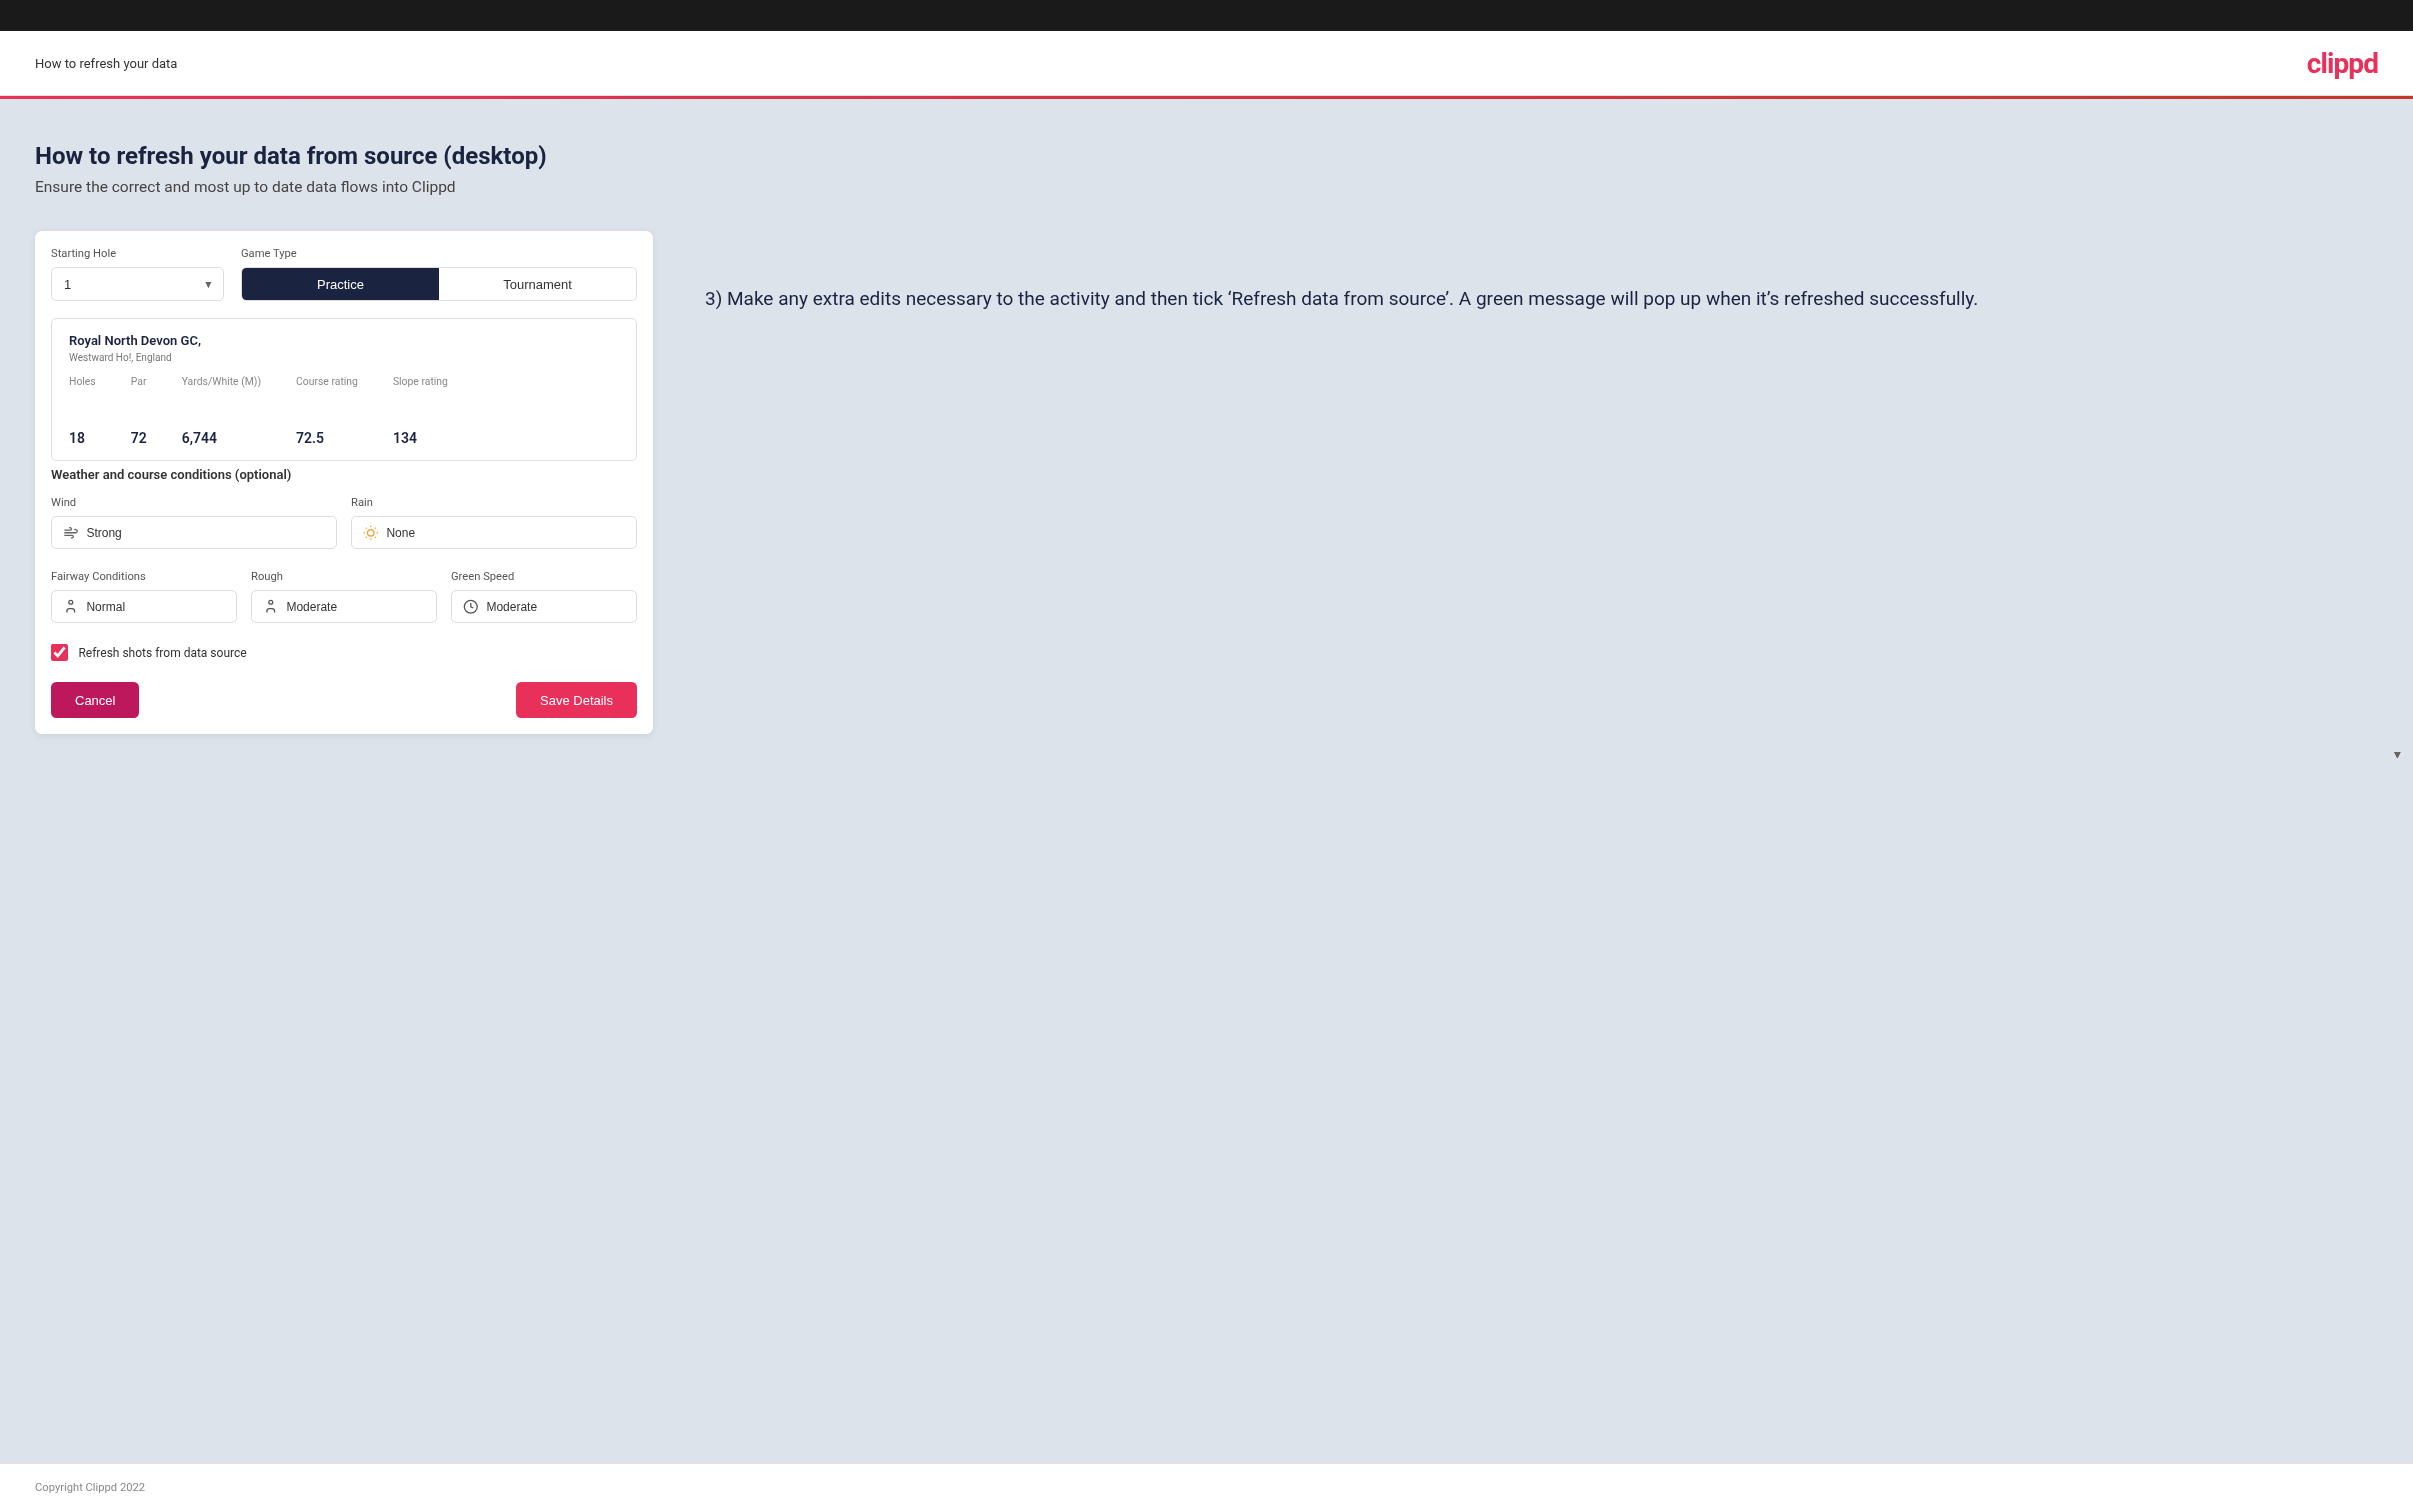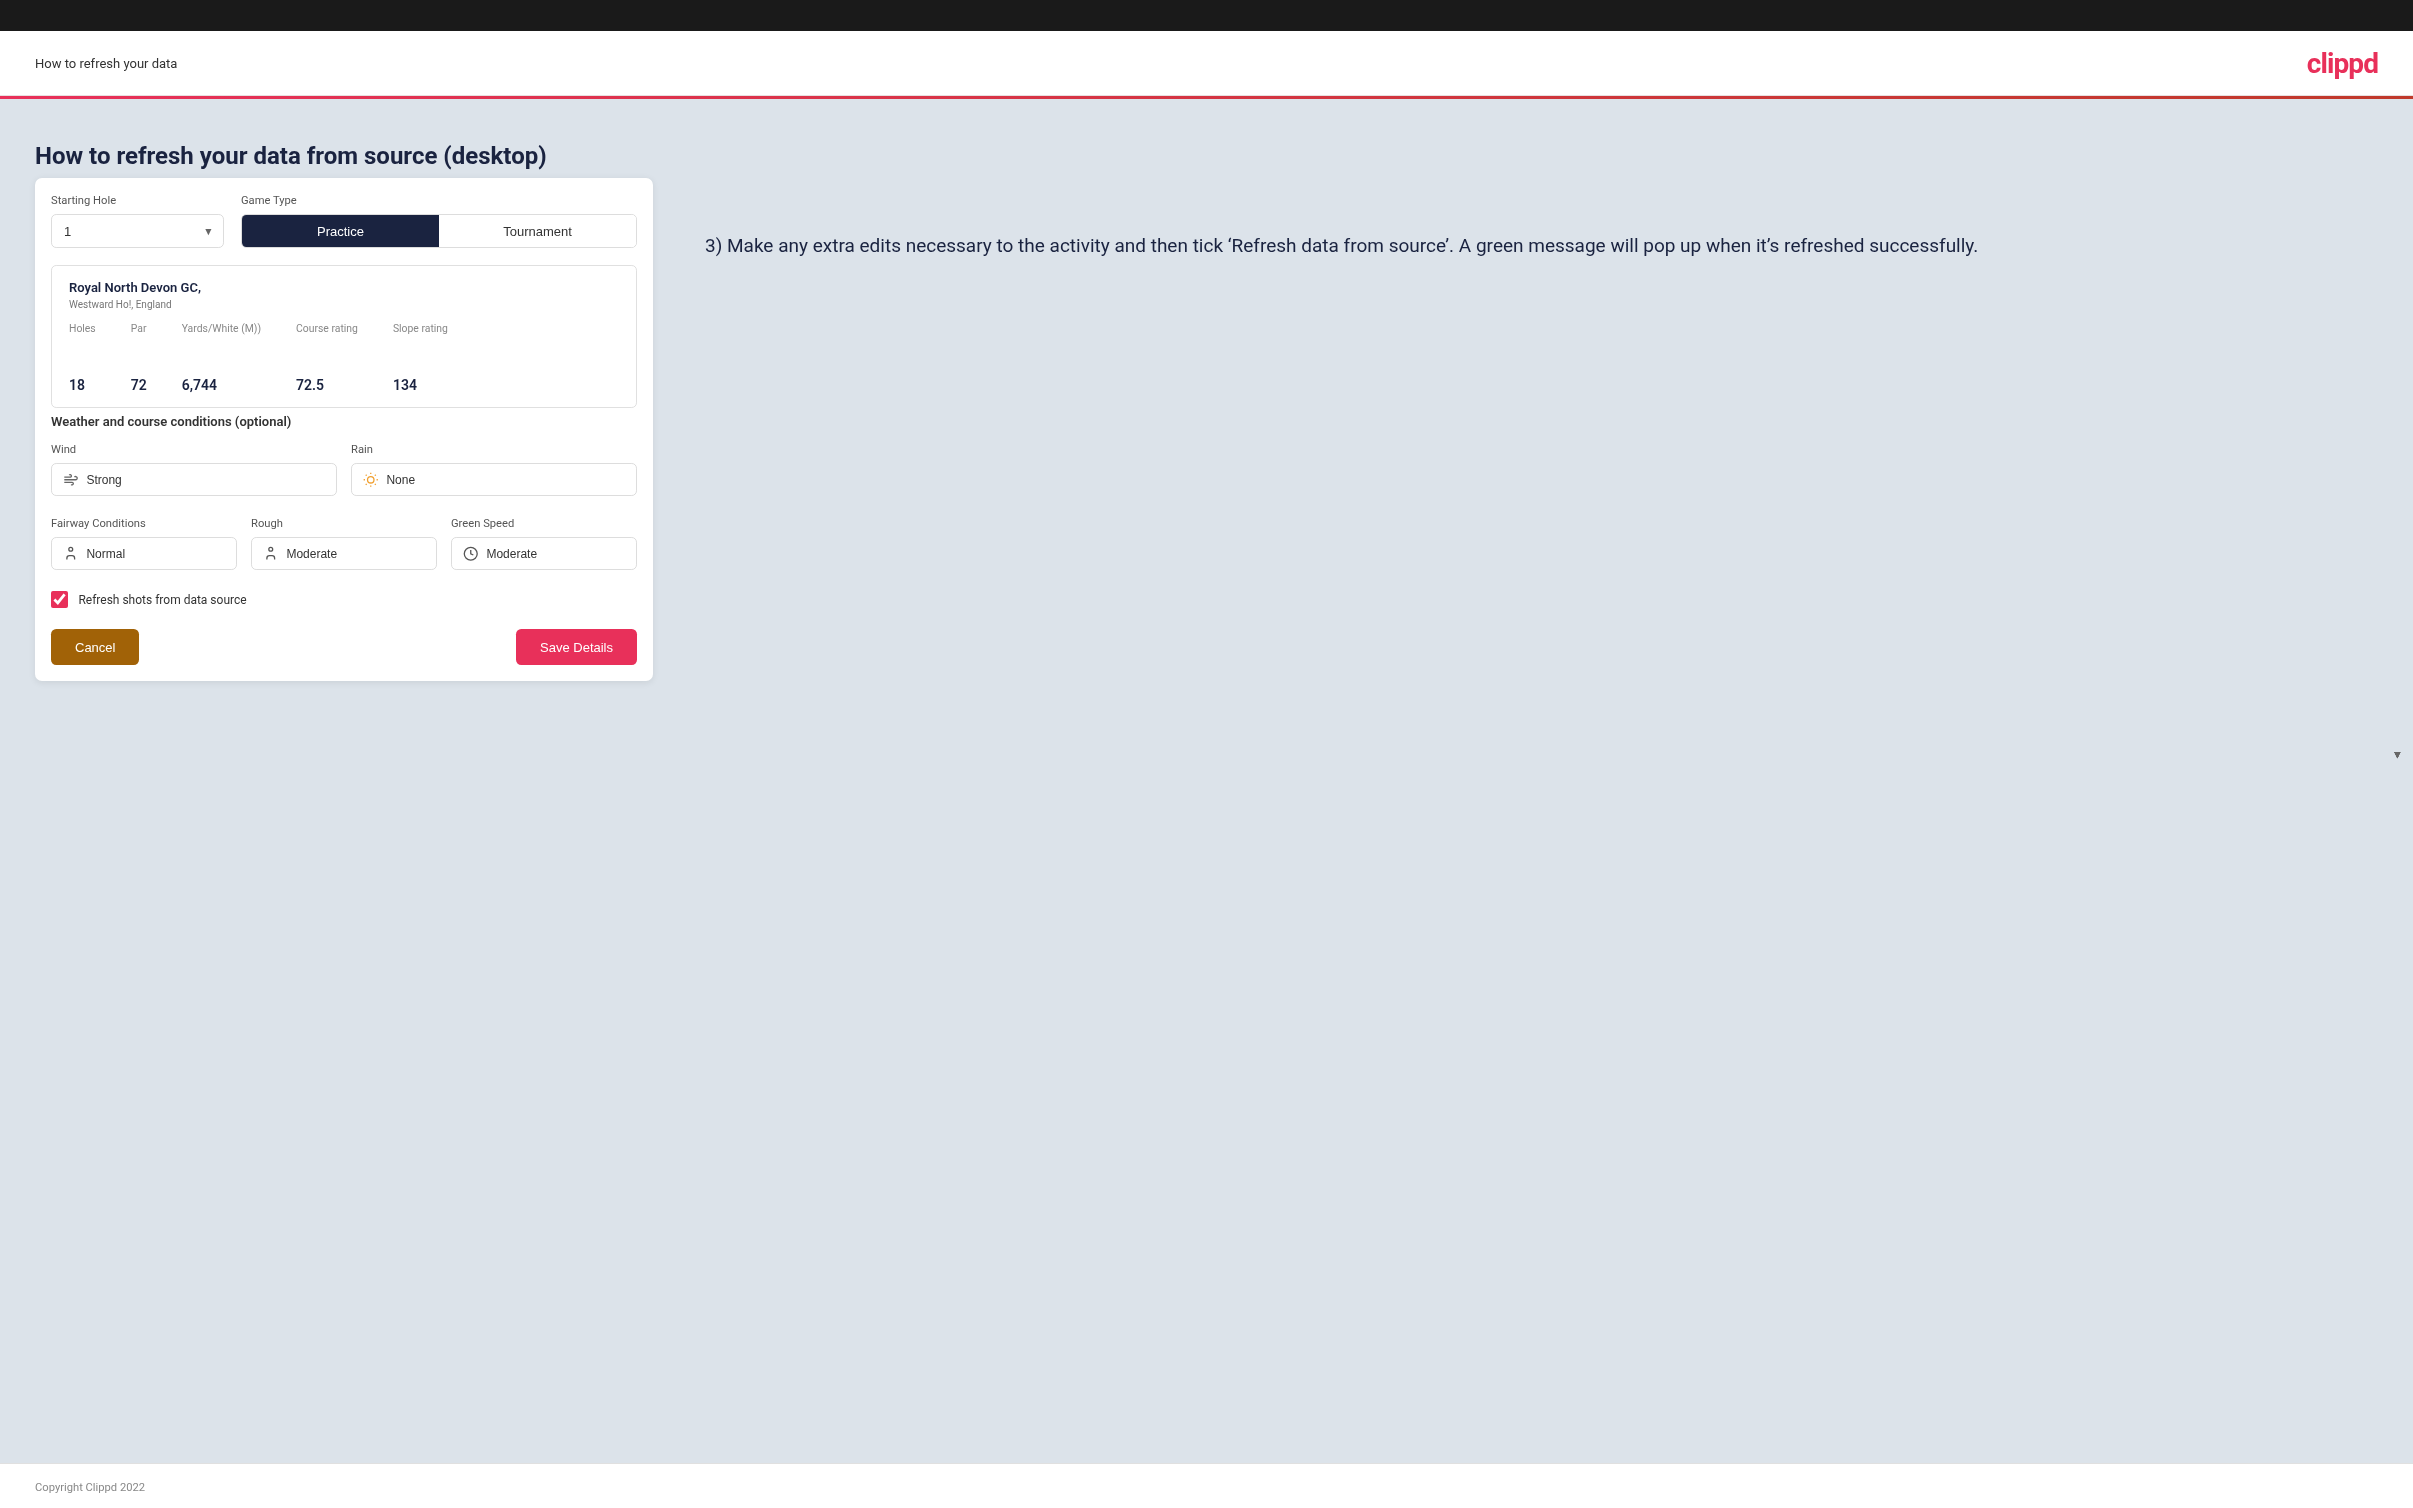--- a/index.html
+++ b/index.html
@@ -259,21 +259,21 @@
       color: #333;
     }
 
     .form-actions {
       display: flex;
       justify-content: space-between;
       align-items: center;
     }
 
     .btn-cancel {
-      background: #a16207;
+      background: #be185d;
       color: #fff;
       border: none;
       padding: 10.4px 24px;
       border-radius: 5.2px;
       font-size: 13px;
       font-weight: 500;
       cursor: pointer;
     }
 
     .btn-save {
@@ -345,20 +345,21 @@
 <div class="header-wrapper">
   <div class="header">
     <span class="header-title">How to refresh your data</span>
     <span class="logo">clippd</span>
   </div>
   <div class="divider-red"></div>
 </div>
 
 <div class="main-content">
   <h1 class="page-heading">How to refresh your data from source (desktop)</h1>
+  <p class="page-subheading">Ensure the correct and most up to date data flows into Clippd</p>
 
   <div class="content-area">
 
     <div class="form-panel">
 
       <div class="starting-hole-row">
         <div class="starting-hole-group form-group">
           <label class="form-label">Starting Hole</label>
           <div class="select-wrapper">
             <select>

